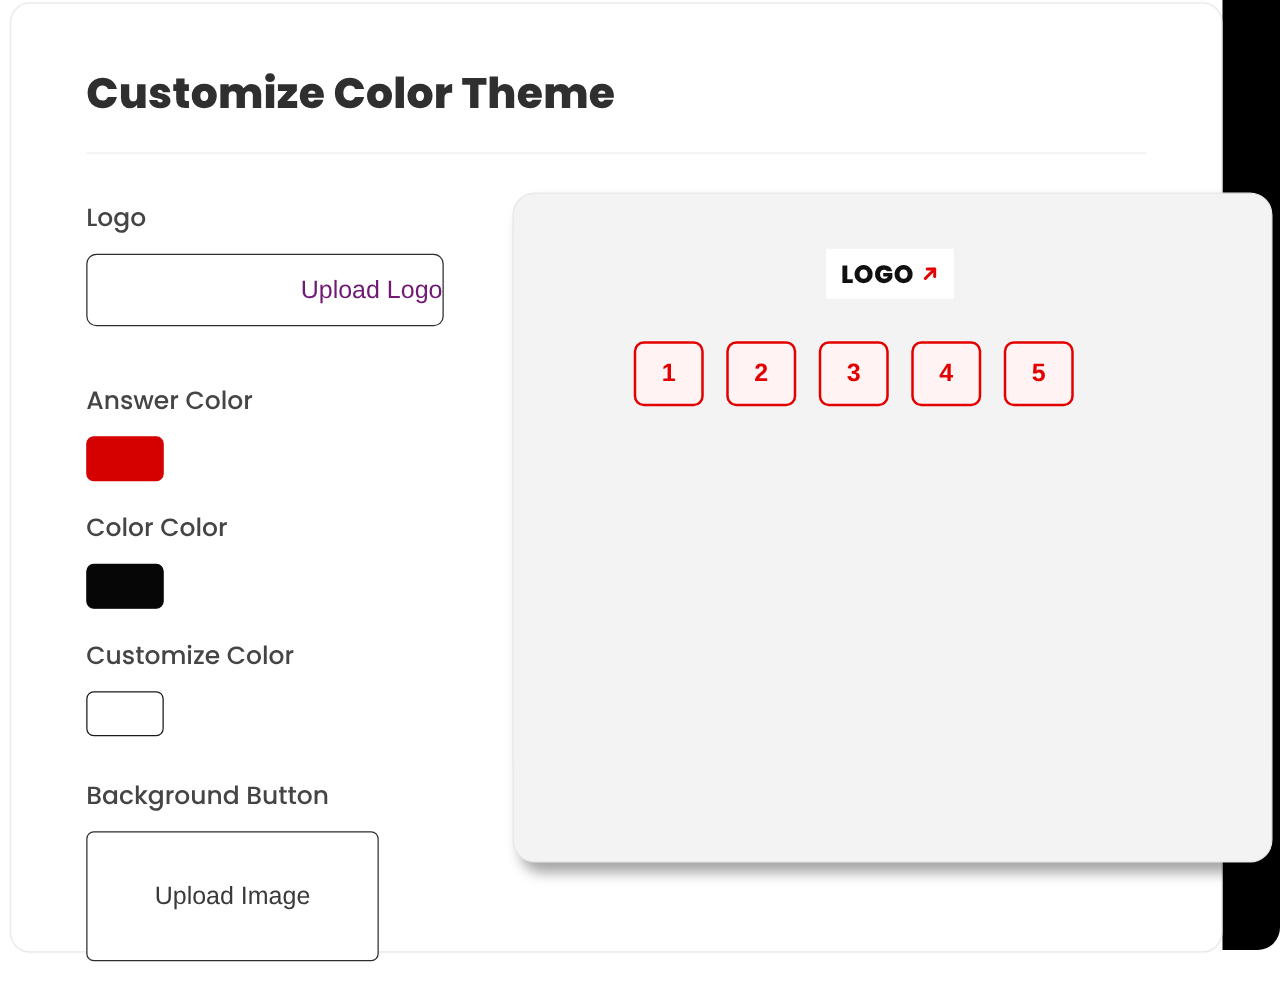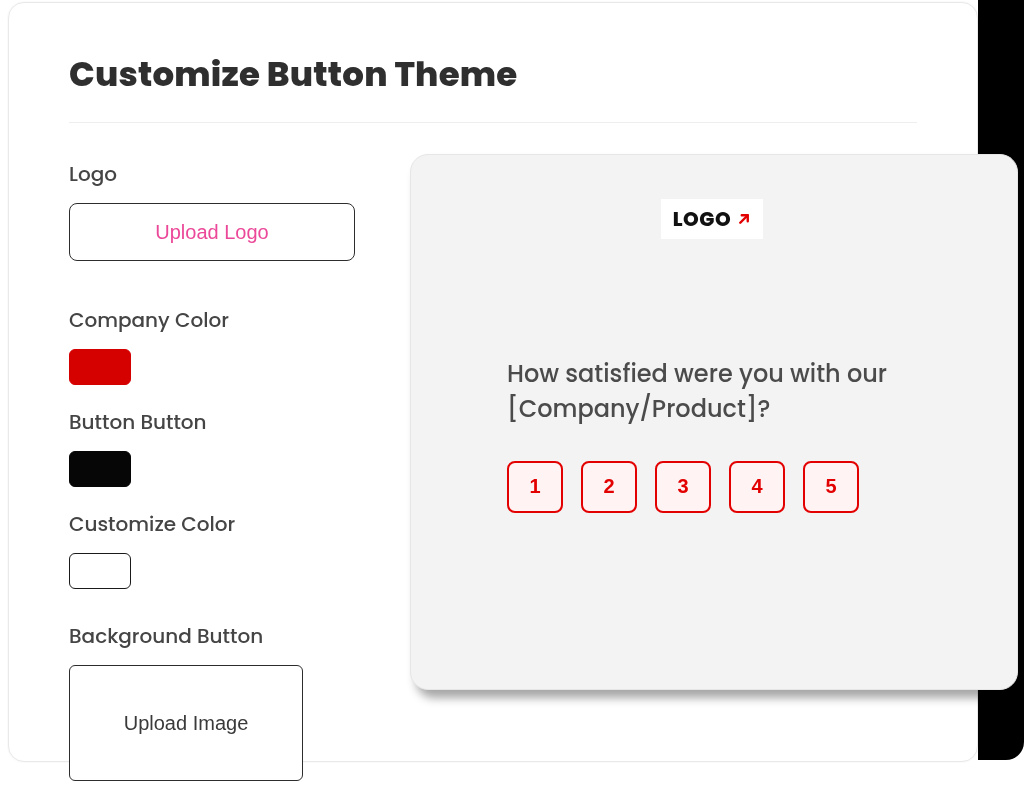--- a/index.html
+++ b/index.html
@@ -63,26 +63,27 @@
     margin-bottom: 14px;
   }
   .upload-btn.logo {
     width: 286px;
     height: 58px;
     border: 1px solid #2d2d2d;
     border-radius: 8px;
     background: #fff;
     font-size: 20px;
     font-weight: 500;
-    color: #ec4899;
-    cursor: pointer;
+    color: #701a75;
+    cursor: pointer;
+    text-align: right;
   }
   .upload-btn.image {
     width: 234px;
-    height: 116px;
+    height: 104px;
     border: 1px solid #2d2d2d;
     border-radius: 6px;
     background: #fff;
     font-size: 20px;
     font-weight: 500;
     color: #3a3a3a;
     cursor: pointer;
     display: flex;
     align-items: center;
     justify-content: center;
@@ -159,32 +160,32 @@
     cursor: pointer;
   }
 </style>
 </head>
 <body>
 
 <div class="stage">
   <div class="backdrop-shadow"></div>
 
   <div class="panel">
-    <h1 class="panel-title">Customize Button Theme</h1>
+    <h1 class="panel-title">Customize Color Theme</h1>
     <hr class="panel-divider">
 
     <div class="controls">
 
       <div class="section-label">Logo</div>
       <button class="upload-btn logo">Upload Logo</button>
 
-      <div class="section-label gap-lg">Company Color</div>
+      <div class="section-label gap-lg">Answer Color</div>
       <div class="swatch answer" title="#d50000"></div>
 
-      <div class="section-label gap-md">Button Button</div>
+      <div class="section-label gap-md">Color Color</div>
       <div class="swatch button-c" title="#060606"></div>
 
       <div class="section-label gap-md">Customize Color</div>
       <div class="swatch bg-c" title="#ffffff"></div>
 
       <div class="section-label gap-md" style="margin-top:32px">Background Button</div>
       <button class="upload-btn image">
         <span>Upload Image</span>
       </button>
 
@@ -197,21 +198,20 @@
         <span class="logo-text">LOGO</span>
         <span class="logo-arrow">
           <svg width="18" height="18" viewBox="0 0 24 24" fill="none">
             <path d="M7 17 L17 7" stroke="#e30000" stroke-width="3.2" stroke-linecap="round"></path>
             <path d="M9 7 H17 V15" stroke="#e30000" stroke-width="3.2" stroke-linecap="round" stroke-linejoin="round" fill="none"></path>
           </svg>
         </span>
       </span>
     </div>
 
-    <div class="question">How satisfied were you with our [Company/Product]?</div>
 
     <div class="rating-row">
       <button class="rating-btn">1</button>
       <button class="rating-btn">2</button>
       <button class="rating-btn">3</button>
       <button class="rating-btn">4</button>
       <button class="rating-btn">5</button>
     </div>
   </div>
 </div>

